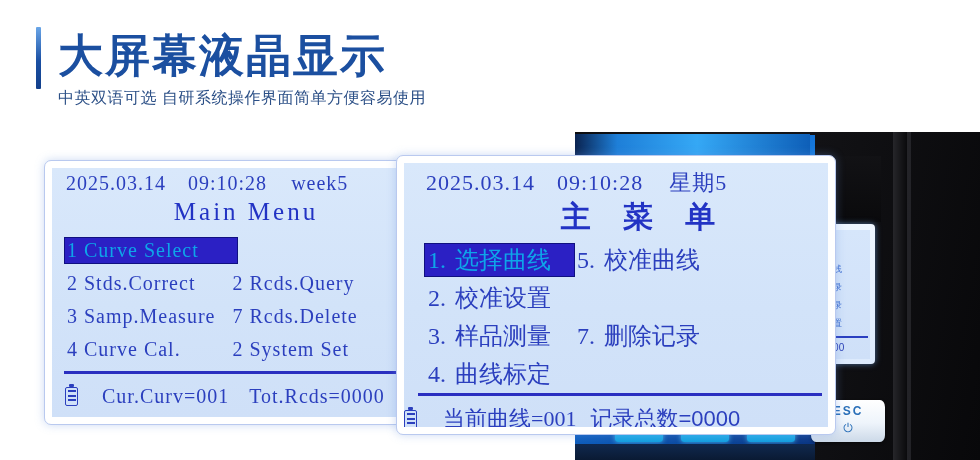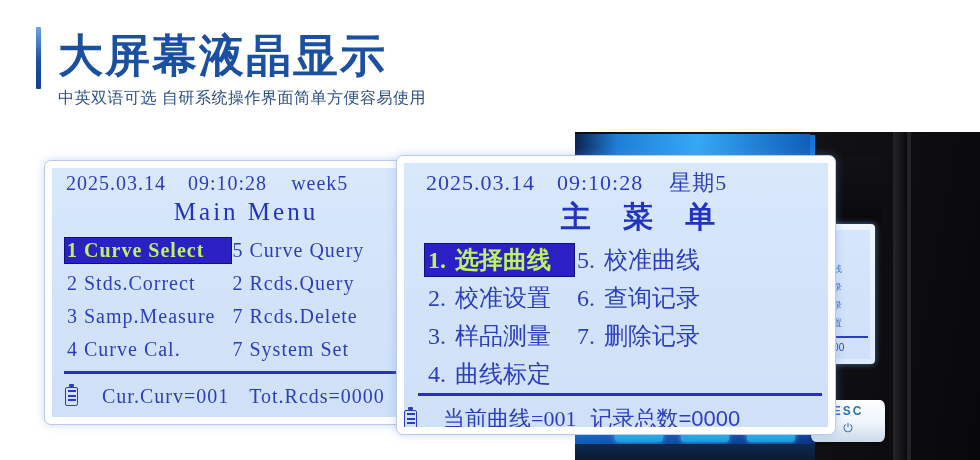--- a/index.html
+++ b/index.html
@@ -122,23 +122,22 @@
     color:#2b3fbe;white-space:nowrap;
   }
   .lcd-title{
     position:absolute;left:0;right:0;
     text-align:center;color:#2233c4;white-space:nowrap;padding-left:44px;
   }
   .lcd-menu{position:absolute;left:0;right:0;}
   .mrow{display:flex;align-items:center;}
   .mcell{white-space:nowrap;color:#2b3fbe;}
   .mcell.sel{
-    background:#2b20c4;color:#bef264;
+    background:#2b20c4;color:#0ea5e9;
     outline:1px solid #101080;
-    font-weight:bold;
   }
   .lcd-rule{position:absolute;height:3px;background:#2a2fc0;}
   .lcd-status{
     position:absolute;left:0;right:0;
     display:flex;align-items:center;color:#2b3fbe;white-space:nowrap;
   }
   .batt{
     position:relative;width:13px;height:19px;flex:0 0 auto;
     border:1.7px solid #2b3fbe;border-radius:2px;box-sizing:border-box;
   }
@@ -229,33 +228,32 @@
         <span>09:10:28</span>
         <span style="width:24px;display:inline-block;"></span>
         <span>week5</span>
       </div>
 
       <div class="lcd-title">Main Menu</div>
 
       <div class="lcd-menu">
         <div class="mrow">
           <span class="mcell sel">1 Curve Select</span>
-          <span class="mcell">5 Curve Query</span>
         </div>
         <div class="mrow">
           <span class="mcell">2 Stds.Correct</span>
           <span class="mcell">2 Rcds.Query</span>
         </div>
         <div class="mrow">
           <span class="mcell">3 Samp.Measure</span>
           <span class="mcell">7 Rcds.Delete</span>
         </div>
         <div class="mrow">
           <span class="mcell">4 Curve Cal.</span>
-          <span class="mcell">7 System Set</span>
+          <span class="mcell">2 System Set</span>
         </div>
       </div>
 
       <div class="lcd-rule"></div>
 
       <div class="lcd-status">
         <span class="batt">
             <i></i>
             <i></i>
             <i></i>
@@ -281,21 +279,20 @@
 
       <div class="lcd-title">主 菜 单</div>
 
       <div class="lcd-menu">
         <div class="mrow">
           <span class="mcell sel"><span class="idx">1.</span><span>选择曲线</span></span>
           <span class="mcell"><span class="idx">5.</span><span>校准曲线</span></span>
         </div>
         <div class="mrow">
           <span class="mcell"><span class="idx">2.</span><span>校准设置</span></span>
-          <span class="mcell"><span class="idx">6.</span><span>查询记录</span></span>
         </div>
         <div class="mrow">
           <span class="mcell"><span class="idx">3.</span><span>样品测量</span></span>
           <span class="mcell"><span class="idx">7.</span><span>删除记录</span></span>
         </div>
         <div class="mrow">
           <span class="mcell"><span class="idx">4.</span><span>曲线标定</span></span>
         </div>
       </div>
 

